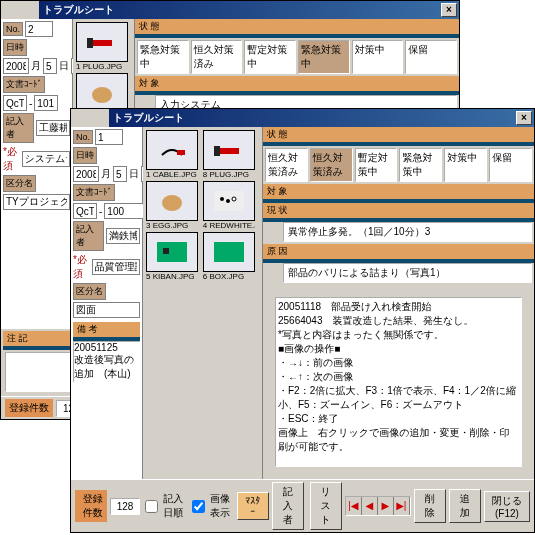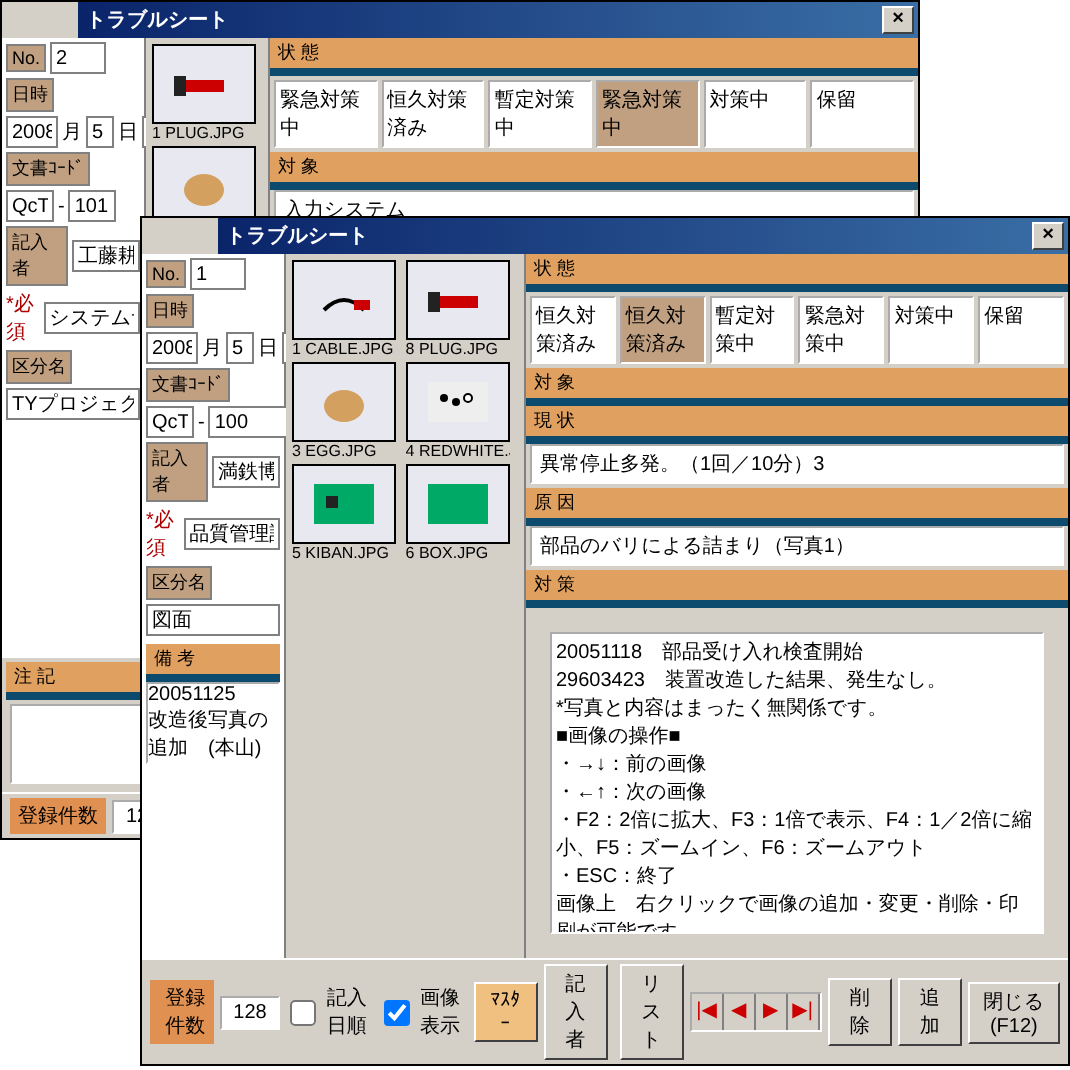--- a/index.html
+++ b/index.html
@@ -11,21 +11,21 @@
 .body { display: flex; flex: 1; overflow: hidden; }
 .left-pane { width: 72px; padding: 2px; background: #ffffff; border-right: 1px solid #808080; }
 .right-pane { flex: 1; display: flex; flex-direction: column; overflow: hidden; }
 .label-box { background: #c0a080; color: #000; padding: 1px 2px; font-size: 9px; border: 1px solid #808080; }
 .input-s { width: 100%; height: 16px; background: #fff; border: 1px solid #808080; padding: 0 2px; }
 .row { display: flex; gap: 2px; margin-bottom: 2px; align-items: center; }
 .status-row { display: flex; padding: 2px; gap: 2px; background: #d4d0c8; }
 .status-cell { flex: 1; background: #fff; border: 1px inset #fff; padding: 2px; cursor: pointer; }
 .status-cell.active { background: #c0a080; }
 .section-hdr { background: #e0a060; padding: 1px 4px; font-size: 9px; border-bottom: 4px solid #0c4a6e; }
-.content-box { background: #fff; border: 1px inset #fff; padding: 2px 4px; min-height: 16px; margin: 0 2px 2px 2px; }
+.content-box { background: #fff; border: 1px inset #fff; padding: 2px 4px; min-height: 16px; margin: 0 2px 2px 20px; }
 .thumb-pane { width: 120px; background: #d4d0c8; border-right: 1px solid #808080; padding: 2px; overflow: hidden; }
 .thumb { display: inline-block; width: 52px; vertical-align: top; margin: 1px; }
 .thumb-img { width: 52px; height: 40px; background: #e8e8f0; border: 1px solid #000; display: flex; align-items: center; justify-content: center; }
 .thumb-cap { font-size: 8px; white-space: nowrap; overflow: hidden; }
 .main-area { flex: 1; background: #fff; border: 1px inset #fff; margin: 12px; padding: 2px; overflow: hidden; }
 .toolbar { display: flex; padding: 2px 4px; gap: 3px; align-items: center; background: #d4d0c8; border-top: 1px solid #fff; }
 .btn { background: #d4d0c8; border: 1px solid #fff; border-right-color: #404040; border-bottom-color: #404040; padding: 2px 6px; cursor: pointer; min-width: 32px; text-align: center; }
 .btn.orange { background: #f0c080; }
 .nav-group { display: flex; border: 1px inset #fff; }
 .nav-btn { width: 16px; height: 18px; background: #d4d0c8; border-right: 1px solid #808080; text-align: center; cursor: pointer; color: #c00; line-height: 18px; }
@@ -220,24 +220,23 @@
         <div class="status-cell">暫定対策中</div>
         <div class="status-cell">緊急対策中</div>
         <div class="status-cell">対策中</div>
         <div class="status-cell">保留</div>
       </div>
       <div class="section-hdr">対 象</div>
       <div class="section-hdr">現 状</div>
       <div class="content-box">異常停止多発。（1回／10分）3</div>
       <div class="section-hdr">原 因</div>
       <div class="content-box">部品のバリによる詰まり（写真1）</div>
-      <div class="section-hdr">対 策</div>
       <div class="main-area">
         <div>20051118　部品受け入れ検査開始</div>
-        <div>29603423　装置改造した結果、発生なし。</div>
+        <div>25664043　装置改造した結果、発生なし。</div>
         <div></div>
         <div>*写真と内容はまったく無関係です。</div>
         <div></div>
         <div>■画像の操作■</div>
         <div>・→↓：前の画像</div>
         <div>・←↑：次の画像</div>
         <div>・F2：2倍に拡大、F3：1倍で表示、F4：1／2倍に縮小、F5：ズームイン、F6：ズームアウト</div>
         <div>・ESC：終了</div>
         <div>画像上　右クリックで画像の追加・変更・削除・印刷が可能です。</div>
       </div>

